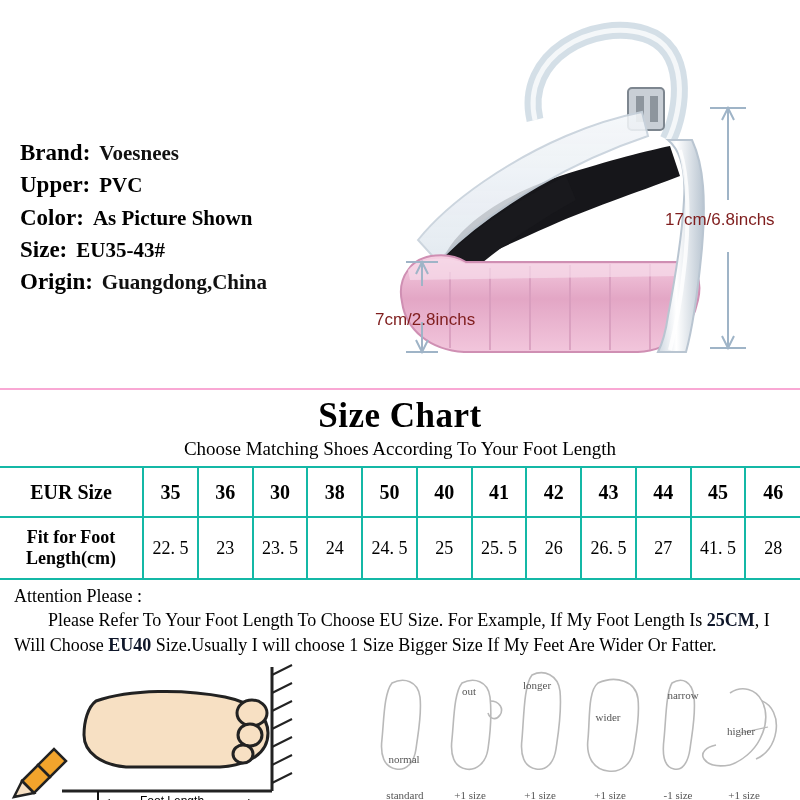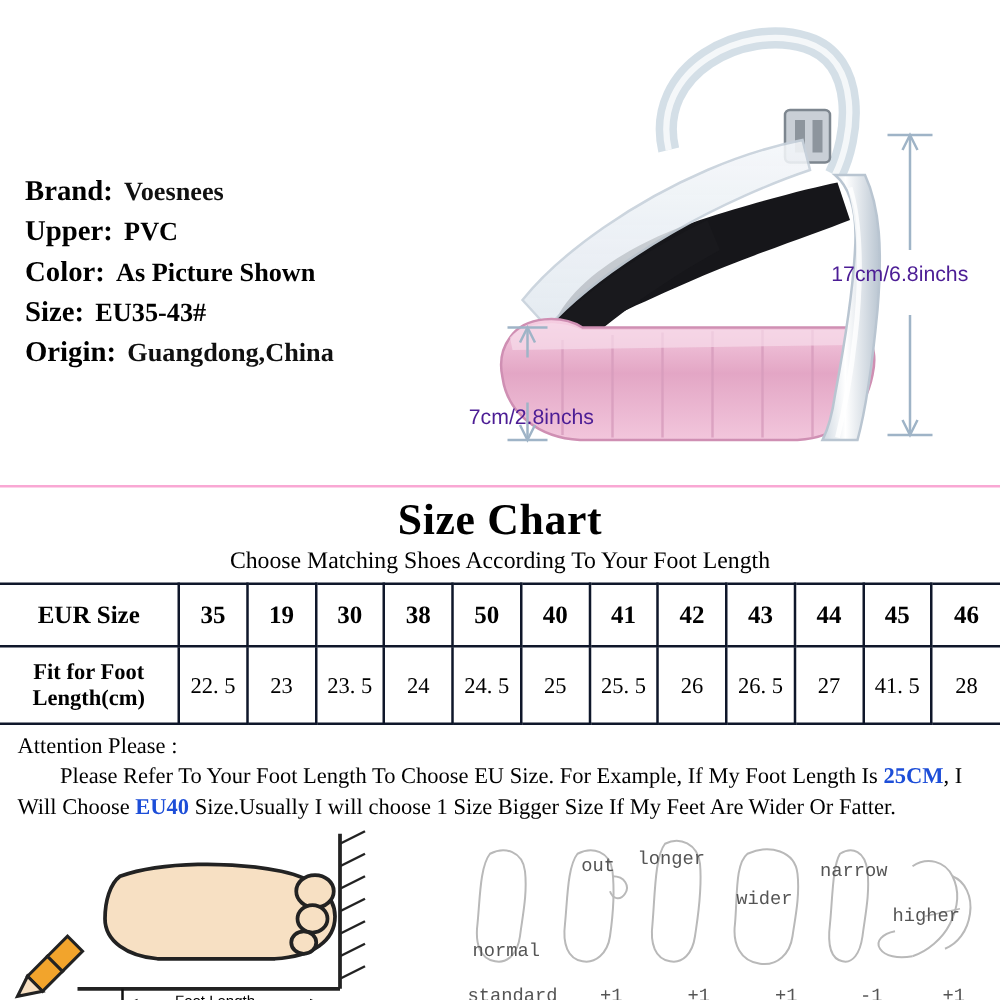--- a/index.html
+++ b/index.html
@@ -18,53 +18,53 @@
   .specs{position:absolute;left:20px;top:140px;width:330px;}
   .spec-row{display:flex;align-items:baseline;margin-bottom:7px;line-height:1.1;}
   .spec-label{color:#000;font-size:23px;font-weight:bold;white-space:nowrap;}
   .spec-value{color:#000000;font-size:21px;font-weight:bold;margin-left:9px;white-space:nowrap;}
   .spec-value.dark{color:#111;font-weight:bold;}
 
   
   .shoe-area{position:absolute;left:380px;top:0;width:420px;height:386px;}
 
   
-  .dim-label{position:absolute;color:#4c1d95;font-size:17px;font-family:"Liberation Sans",sans-serif;white-space:nowrap;}
+  .dim-label{position:absolute;color:#7f1d1d;font-size:17px;font-family:"Liberation Sans",sans-serif;white-space:nowrap;}
   .dim-h{left:285px;top:210px;}
-  .dim-v{left:-5px;top:324px;}
+  .dim-v{left:-5px;top:310px;}
 
   
   .chart-title{text-align:center;font-size:35px;font-weight:bold;margin-top:6px;letter-spacing:.5px;}
   .chart-sub{text-align:center;font-size:19px;margin-top:2px;margin-bottom:6px;}
 
   table.sizes{border-collapse:collapse;width:800px;table-layout:fixed;}
   table.sizes td{
-    border:2px solid #0f172a;
+    border:2px solid #14b8a6;
     text-align:center;
     font-family:"Liberation Serif",serif;
     font-size:18px;
     padding:4px 0;
   }
   table.sizes tr.hdr td{font-size:20px;font-weight:bold;height:40px;}
   table.sizes tr.vals td{height:52px;font-size:18px;}
   td.rowhead{font-weight:bold;font-size:20px;width:142px;line-height:1.15;}
   td.rowhead.small{font-size:19px;}
   table.sizes td:first-child{border-left:none;}
   table.sizes td:last-child{border-right:none;}
 
   
   .attention{padding:4px 18px 0 14px;font-size:18px;line-height:1.35;}
-  .attention .hl{color:#1d4ed8;font-weight:bold;}
+  .attention .hl{color:#0f172a;font-weight:bold;}
   .attn-body{text-indent:34px;}
 
   
   .footer-art{position:relative;height:150px;margin-top:4px;}
   .foot-left{position:absolute;left:10px;top:0;width:290px;height:150px;}
   .foot-right{position:absolute;left:370px;top:-4px;width:420px;height:154px;}
-  .fr-label{position:absolute;font-size:15px;font-family:Liberation Mono, monospace;color:#555;text-align:right;}
+  .fr-label{position:absolute;font-size:11px;font-family:Liberation Serif, serif;color:#555;text-align:center;}
   .fl-caption{position:absolute;font-size:12px;font-family:"Liberation Sans",sans-serif;color:#000;}
 </style>
 </head>
 <body>
 
 <div class="page">
 
   <div class="top">
 
     <div class="specs">
@@ -168,21 +168,21 @@
 
   <div>
     <div class="chart-title">Size Chart</div>
     <div class="chart-sub">Choose Matching Shoes According To Your Foot Length</div>
 
     <table class="sizes">
       <tbody>
           <tr class="hdr">
         <td class="rowhead">EUR Size</td>
         <td>35</td>
-        <td>19</td>
+        <td>36</td>
         <td>30</td>
         <td>38</td>
         <td>50</td>
         <td>40</td>
         <td>41</td>
         <td>42</td>
         <td>43</td>
         <td>44</td>
         <td>45</td>
         <td>46</td>

